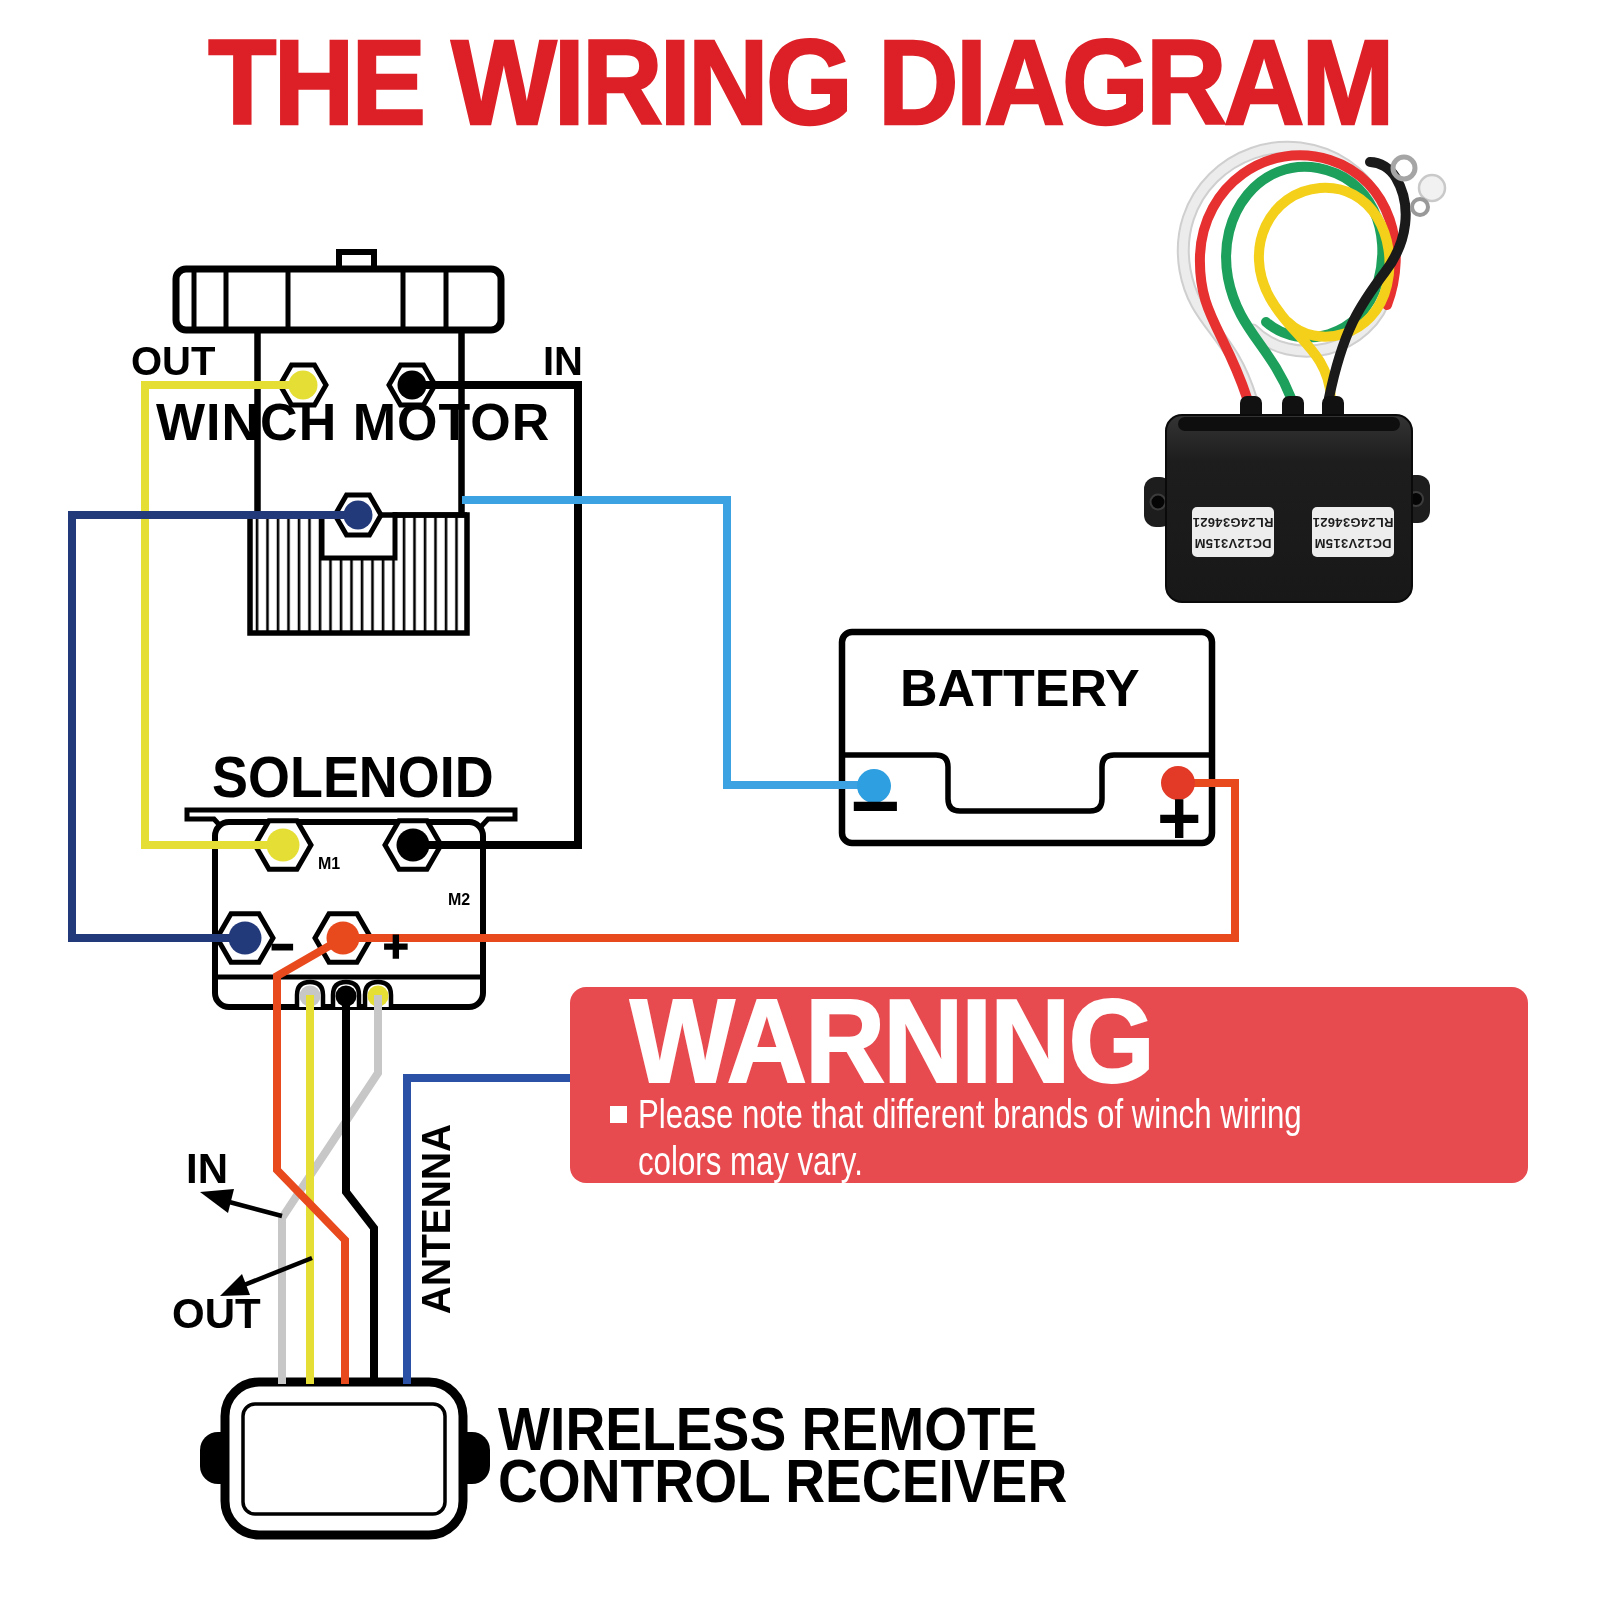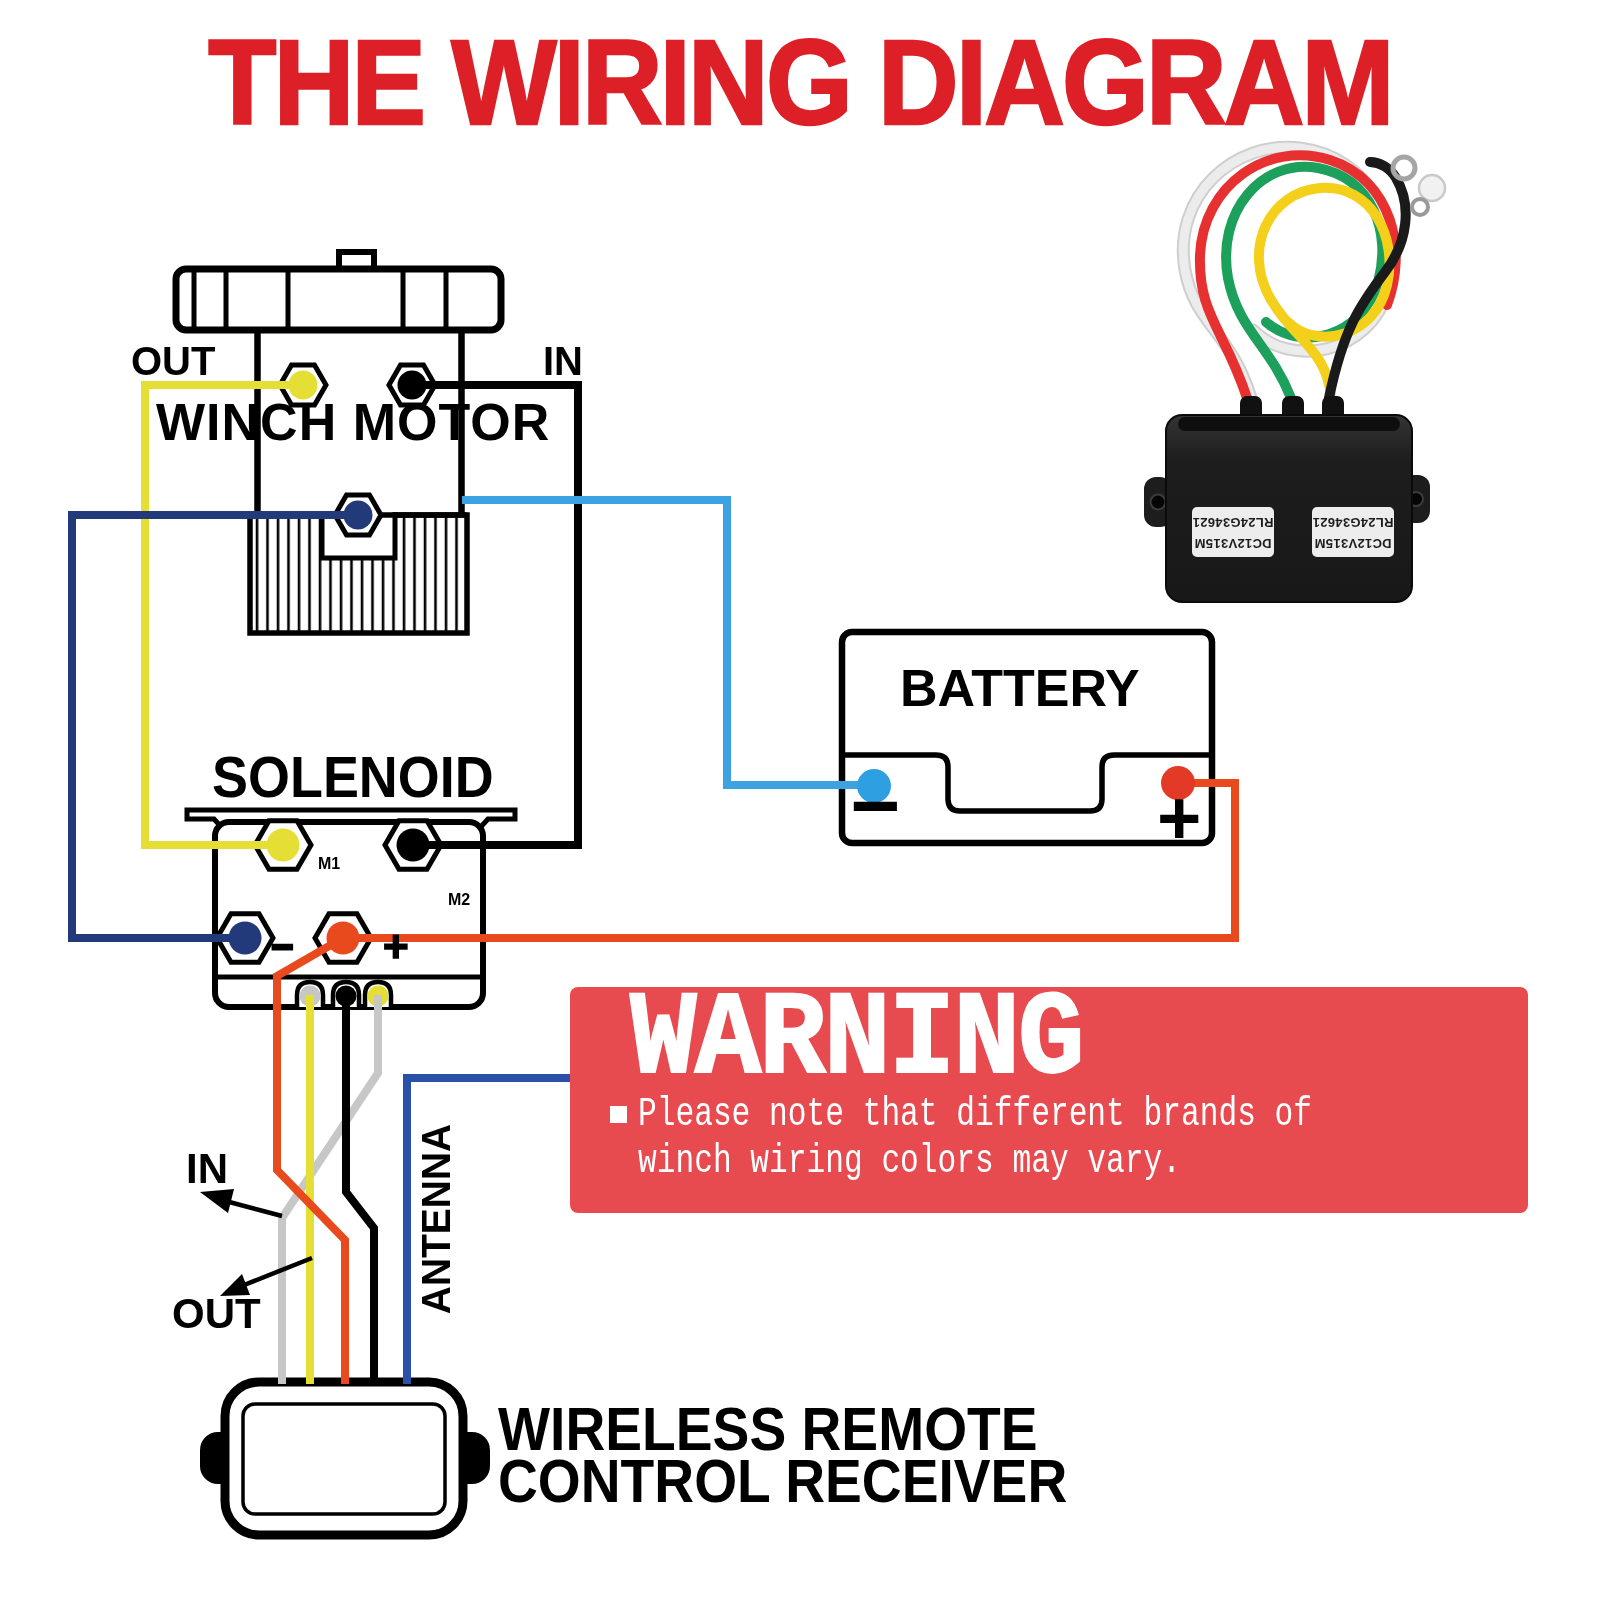--- a/index.html
+++ b/index.html
@@ -11,21 +11,21 @@
   #out-top{left:131px;top:341px;font-size:40px;}
   #in-top{left:543px;top:341px;font-size:40px;}
   #solenoid-label{left:212px;top:748px;font-size:58px;transform:scaleX(0.93);transform-origin:left;}
   #m1{left:318px;top:856px;font-size:16px;}
   #m2{left:448px;top:856px;font-size:16px;margin-top:36px;}
   #sol-minus{left:271px;top:928px;font-size:38px;-webkit-text-stroke:2.5px #000;}
   #sol-plus{left:383px;top:925px;font-size:44px;-webkit-text-stroke:1.5px #000;}
   #battery-label{left:900px;top:662px;font-size:52px;}
   #bat-minus{left:850px;top:762px;font-size:86px;}
   #bat-plus{left:1157px;top:780px;font-size:76px;}
-  #warning-box{left:570px;top:987px;width:958px;height:226px;background:var(--warning-red);border-radius:8px;font-family:Liberation Mono, monospace;}
+  #warning-box{left:570px;top:987px;width:958px;height:196px;background:var(--warning-red);border-radius:16px;}
   #warning-title{position:absolute;left:60px;top:-5px;color:#fff;font-size:118px;font-weight:bold;letter-spacing:-2px;transform:scaleX(0.94);transform-origin:left;line-height:1;white-space:nowrap;-webkit-text-stroke:2px #fff;}
   #warning-bullet{position:absolute;left:40px;top:119px;width:17px;height:17px;background:#fff;}
   #warning-text{position:absolute;left:68px;top:104px;width:965px;color:#fff;font-size:40px;line-height:47px;font-weight:normal;transform:scaleX(0.78);transform-origin:left top;}
   #antenna{left:332px;top:1198px;width:210px;height:42px;font-size:41px;text-align:center;transform:rotate(-90deg) scaleX(0.95);}
   #in-bot{left:186px;top:1148px;font-size:42px;}
   #out-bot{left:172px;top:1293px;font-size:42px;}
   #recv1{left:498px;top:1398px;font-size:62px;transform:scaleX(0.89);transform-origin:left;}
   #recv2{left:498px;top:1450px;font-size:62px;transform:scaleX(0.89);transform-origin:left;}
   .modlabel{position:absolute;width:82px;height:50px;background:#ededed;border-radius:5px;transform:rotate(180deg);color:#1c1c1c;font-size:13px;font-weight:bold;text-align:center;display:flex;flex-direction:column;justify-content:center;line-height:1.6;letter-spacing:0.3px;}
   #modlabel1{left:1192px;top:507px;}

